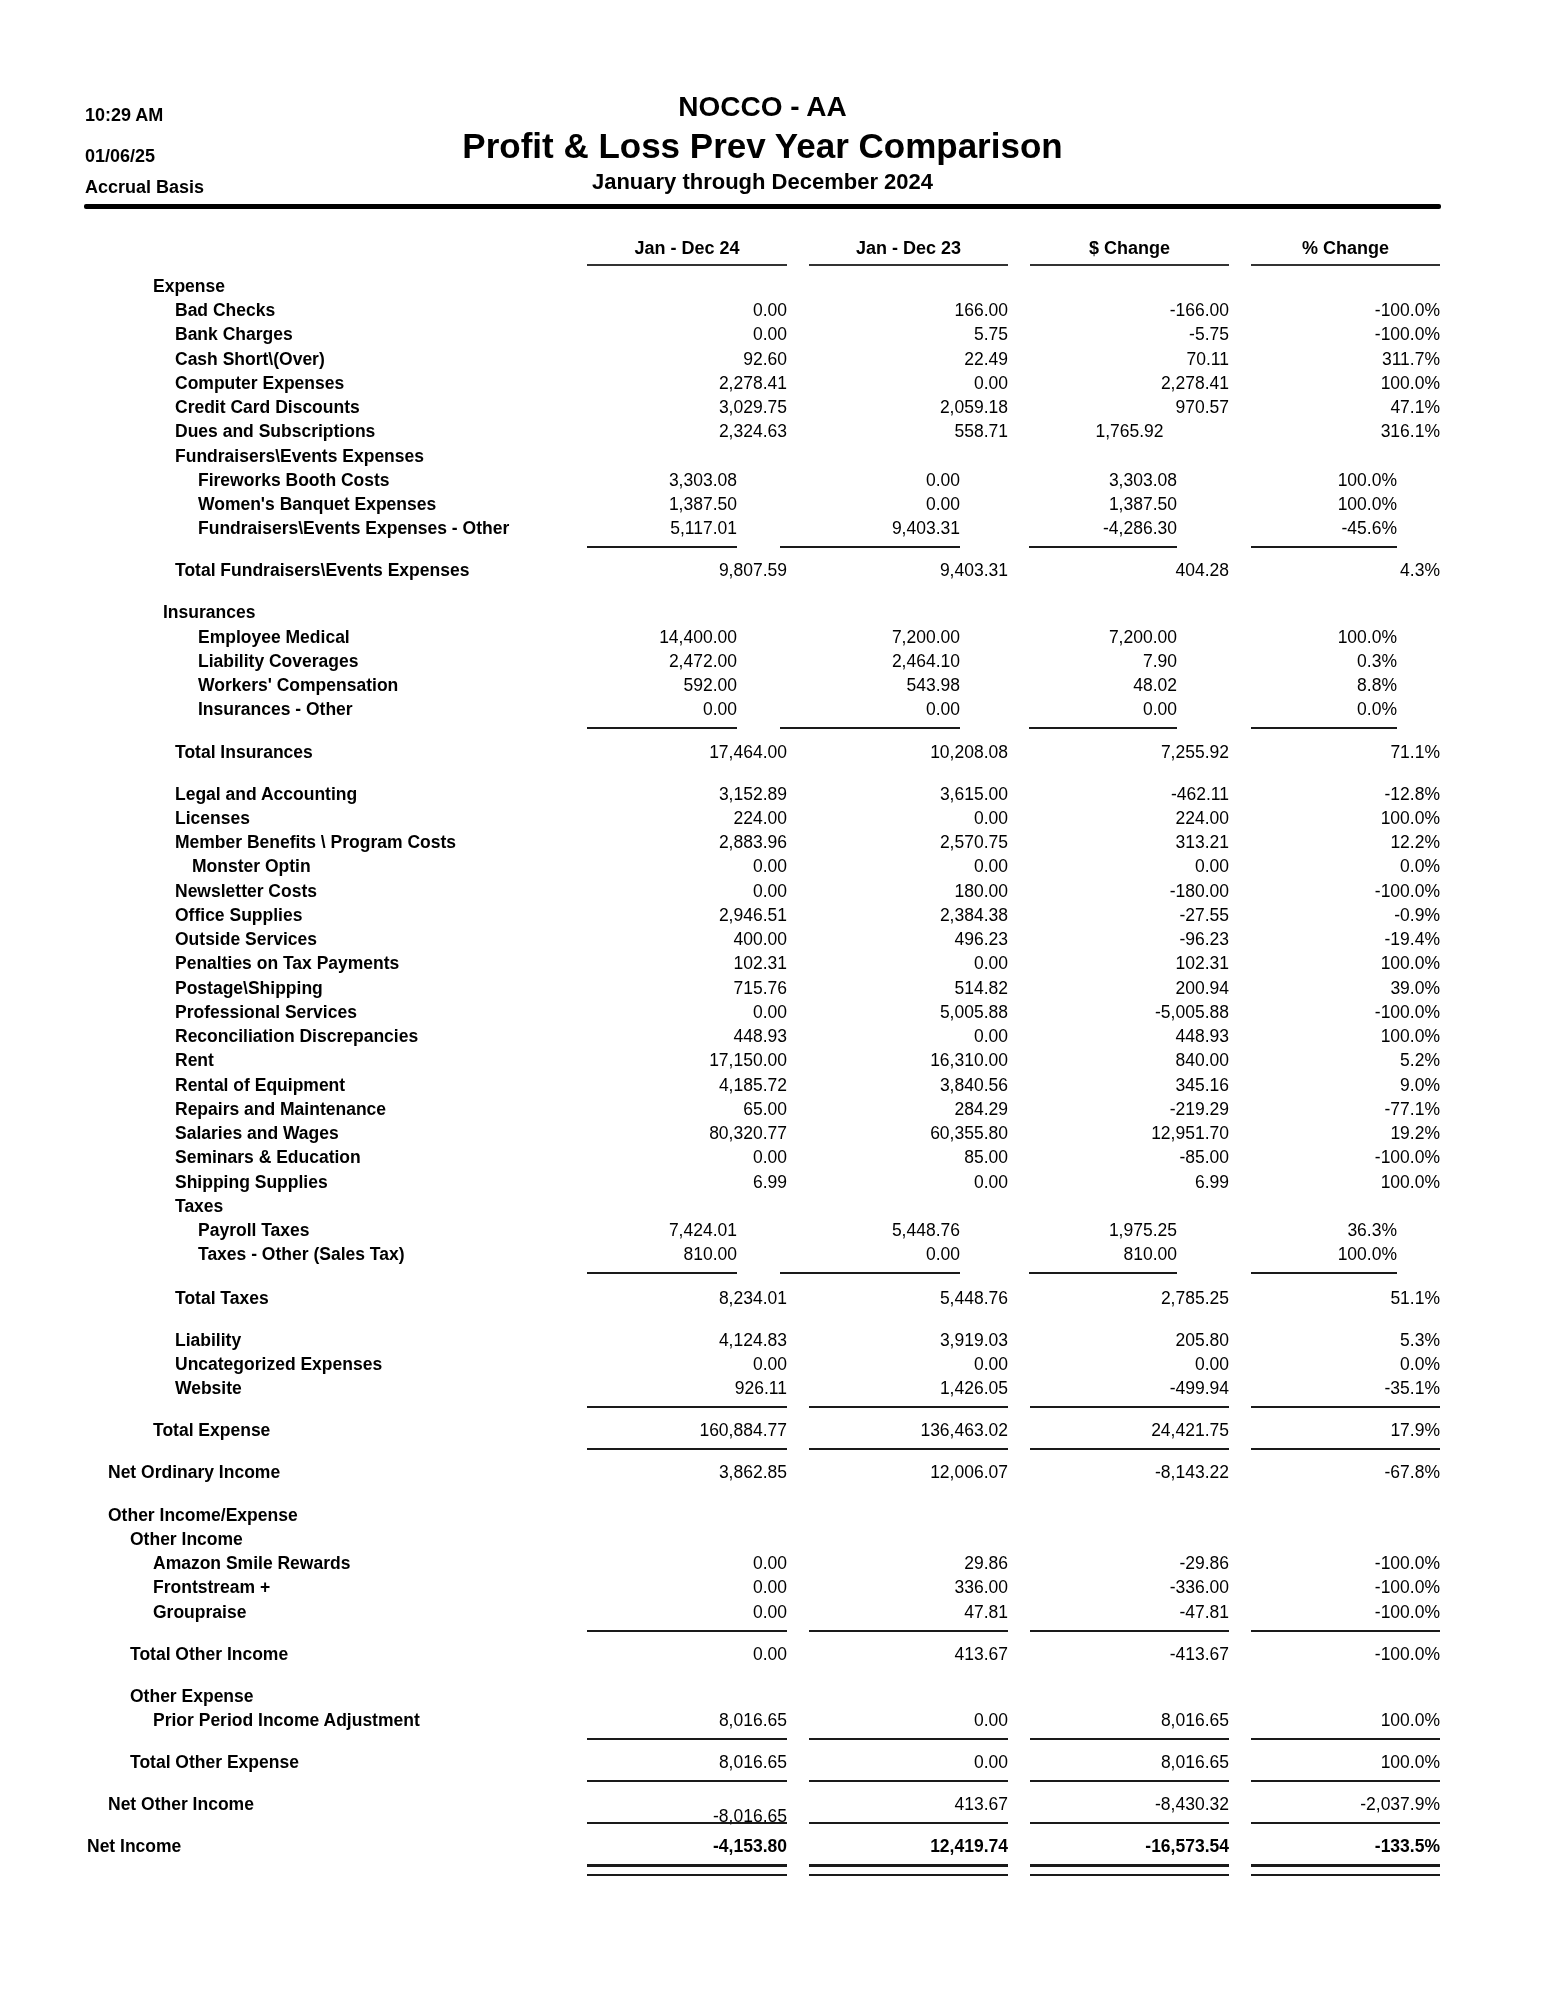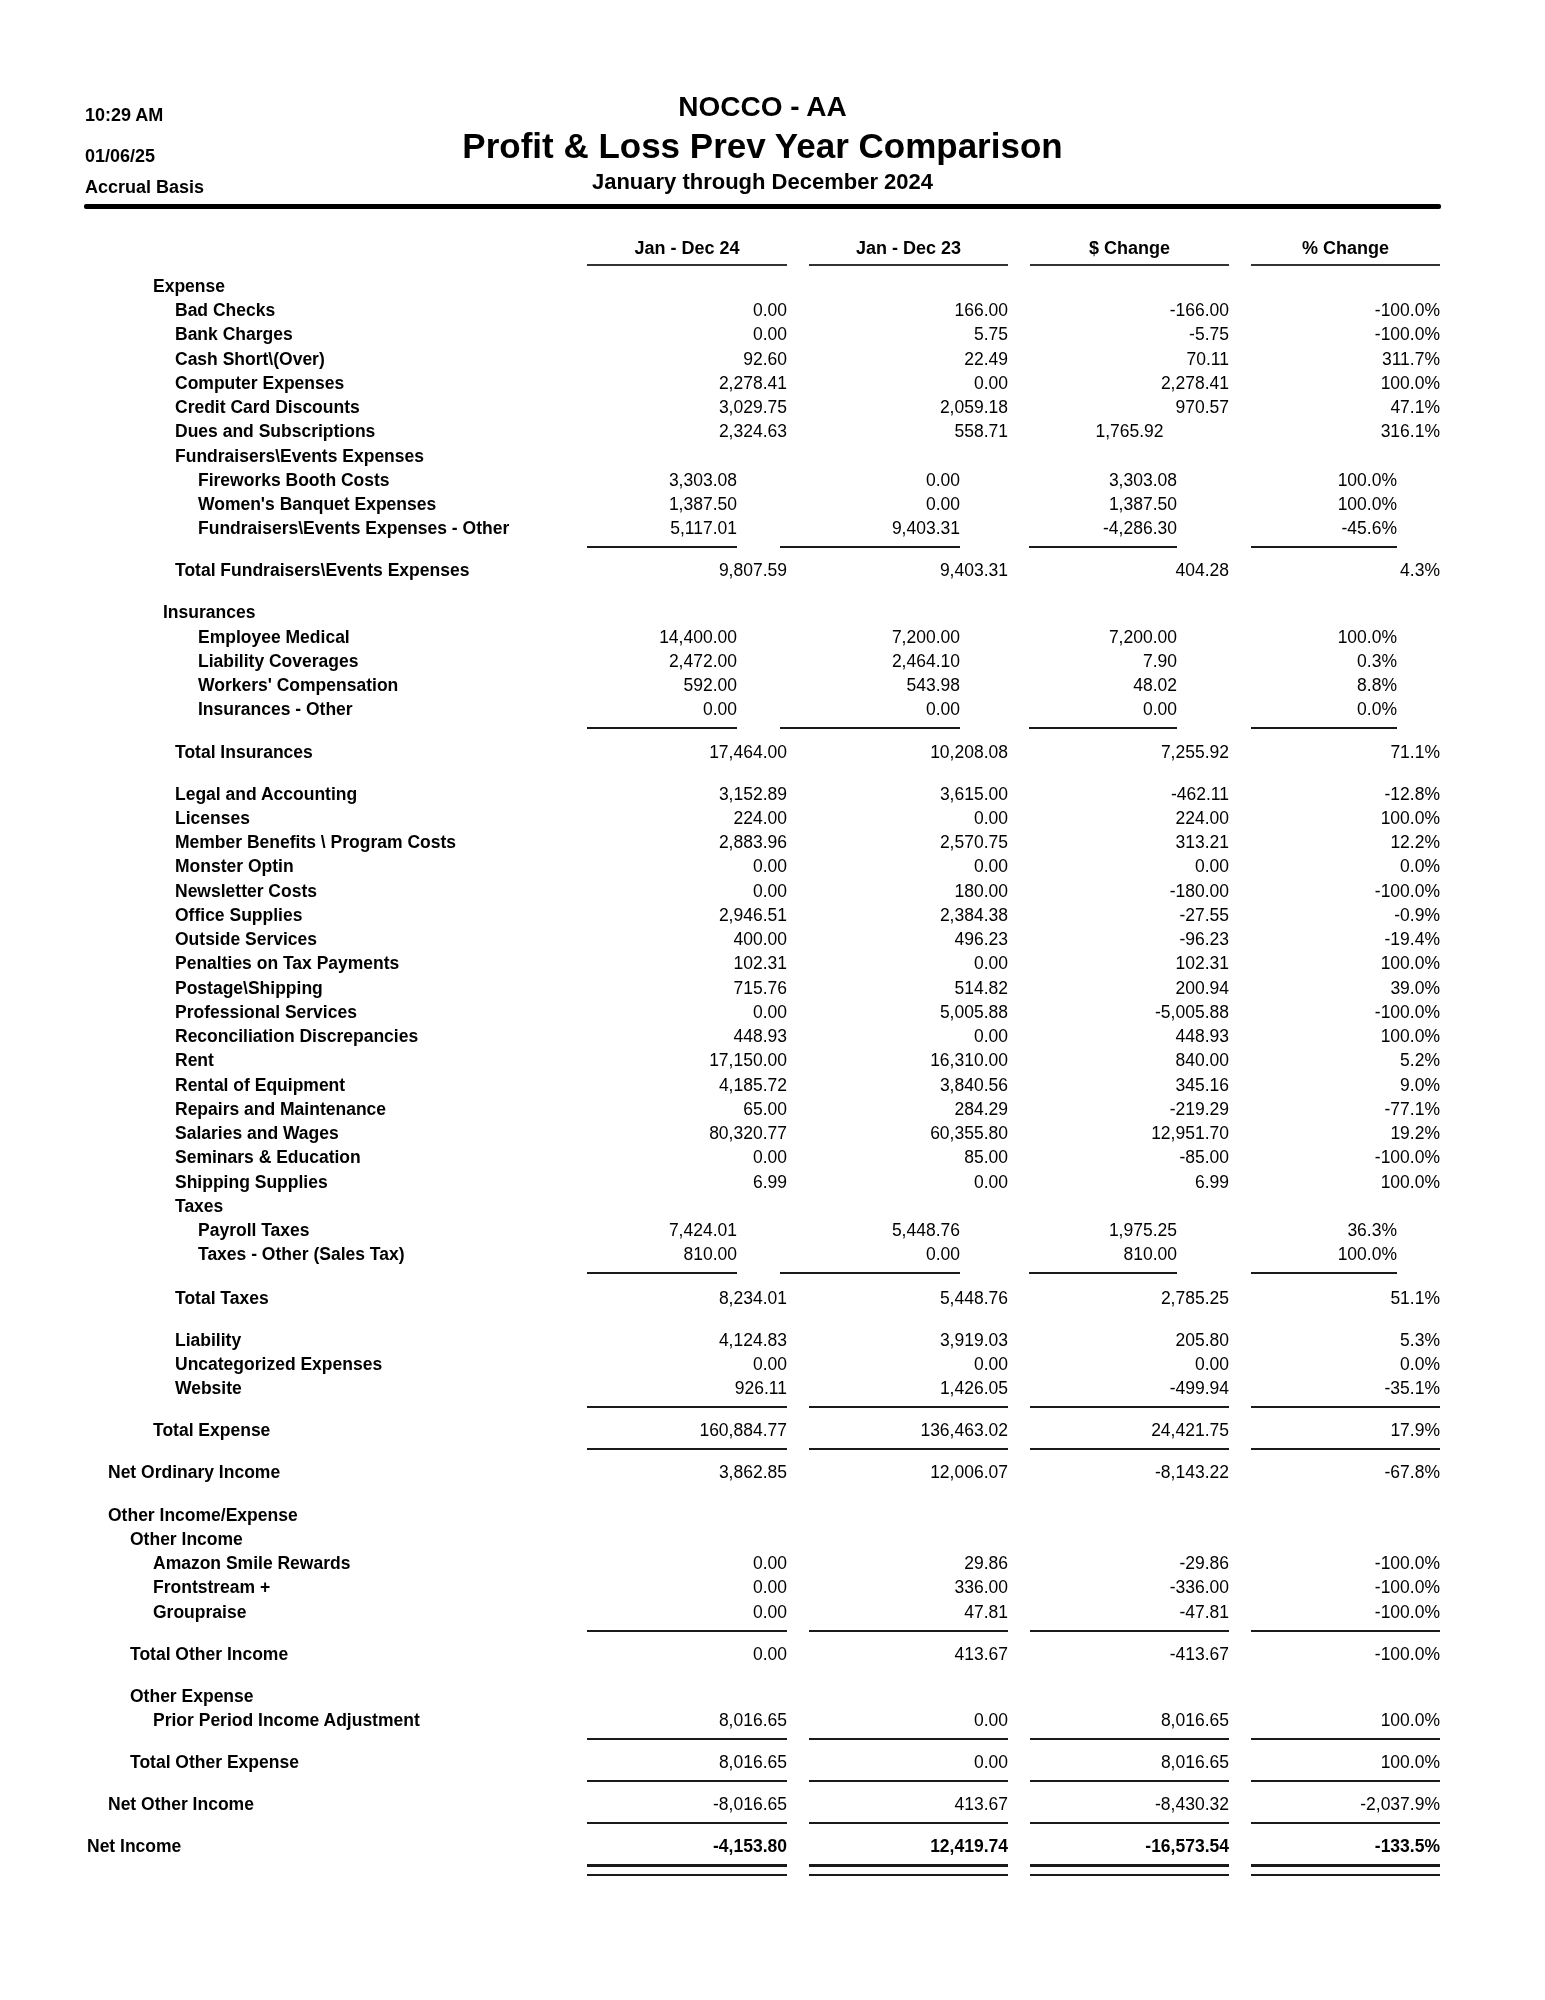--- a/index.html
+++ b/index.html
@@ -180,21 +180,21 @@
       <span class="val" style="left: 1251px; width: 189px;">100.0%</span>
     </div>
     <div class="row" style="top: 830px;">
       <span class="lbl" style="left: 175px;">Member Benefits \ Program Costs</span>
       <span class="val" style="left: 587px; width: 200px;">2,883.96</span>
       <span class="val" style="left: 809px; width: 199px;">2,570.75</span>
       <span class="val" style="left: 1030px; width: 199px;">313.21</span>
       <span class="val" style="left: 1251px; width: 189px;">12.2%</span>
     </div>
     <div class="row" style="top: 854px;">
-      <span class="lbl" style="left: 175px;">Monster Optin</span>
+      <span class="lbl" style="left: 192px;">Monster Optin</span>
       <span class="val" style="left: 587px; width: 200px;">0.00</span>
       <span class="val" style="left: 809px; width: 199px;">0.00</span>
       <span class="val" style="left: 1030px; width: 199px;">0.00</span>
       <span class="val" style="left: 1251px; width: 189px;">0.0%</span>
     </div>
     <div class="row" style="top: 879px;">
       <span class="lbl" style="left: 175px;">Newsletter Costs</span>
       <span class="val" style="left: 587px; width: 200px;">0.00</span>
       <span class="val" style="left: 809px; width: 199px;">180.00</span>
       <span class="val" style="left: 1030px; width: 199px;">-180.00</span>
@@ -413,21 +413,21 @@
       <span class="val" style="left: 809px; width: 199px;">0.00</span>
       <span class="val" style="left: 1030px; width: 199px;">8,016.65</span>
       <span class="val" style="left: 1251px; width: 189px;">100.0%</span>
       <div class="rule" style="left: 587px; width: 200px; top: 30px;"></div>
       <div class="rule" style="left: 809px; width: 199px; top: 30px;"></div>
       <div class="rule" style="left: 1030px; width: 199px; top: 30px;"></div>
       <div class="rule" style="left: 1251px; width: 189px; top: 30px;"></div>
     </div>
     <div class="row" style="top: 1792px;">
       <span class="lbl" style="left: 108px;">Net Other Income</span>
-      <span class="val" style="left: 587px; width: 200px;">-8,016.65</span>
+      <span class="val" style="left: 587px; width: 200px; margin-top: 12px;">-8,016.65</span>
       <span class="val" style="left: 809px; width: 199px;">413.67</span>
       <span class="val" style="left: 1030px; width: 199px;">-8,430.32</span>
       <span class="val" style="left: 1251px; width: 189px;">-2,037.9%</span>
       <div class="rule" style="left: 587px; width: 200px; top: 30px;"></div>
       <div class="rule" style="left: 809px; width: 199px; top: 30px;"></div>
       <div class="rule" style="left: 1030px; width: 199px; top: 30px;"></div>
       <div class="rule" style="left: 1251px; width: 189px; top: 30px;"></div>
     </div>
     <div class="row bold" style="top: 1834px;">
       <span class="lbl" style="left: 87px;">Net Income</span>

